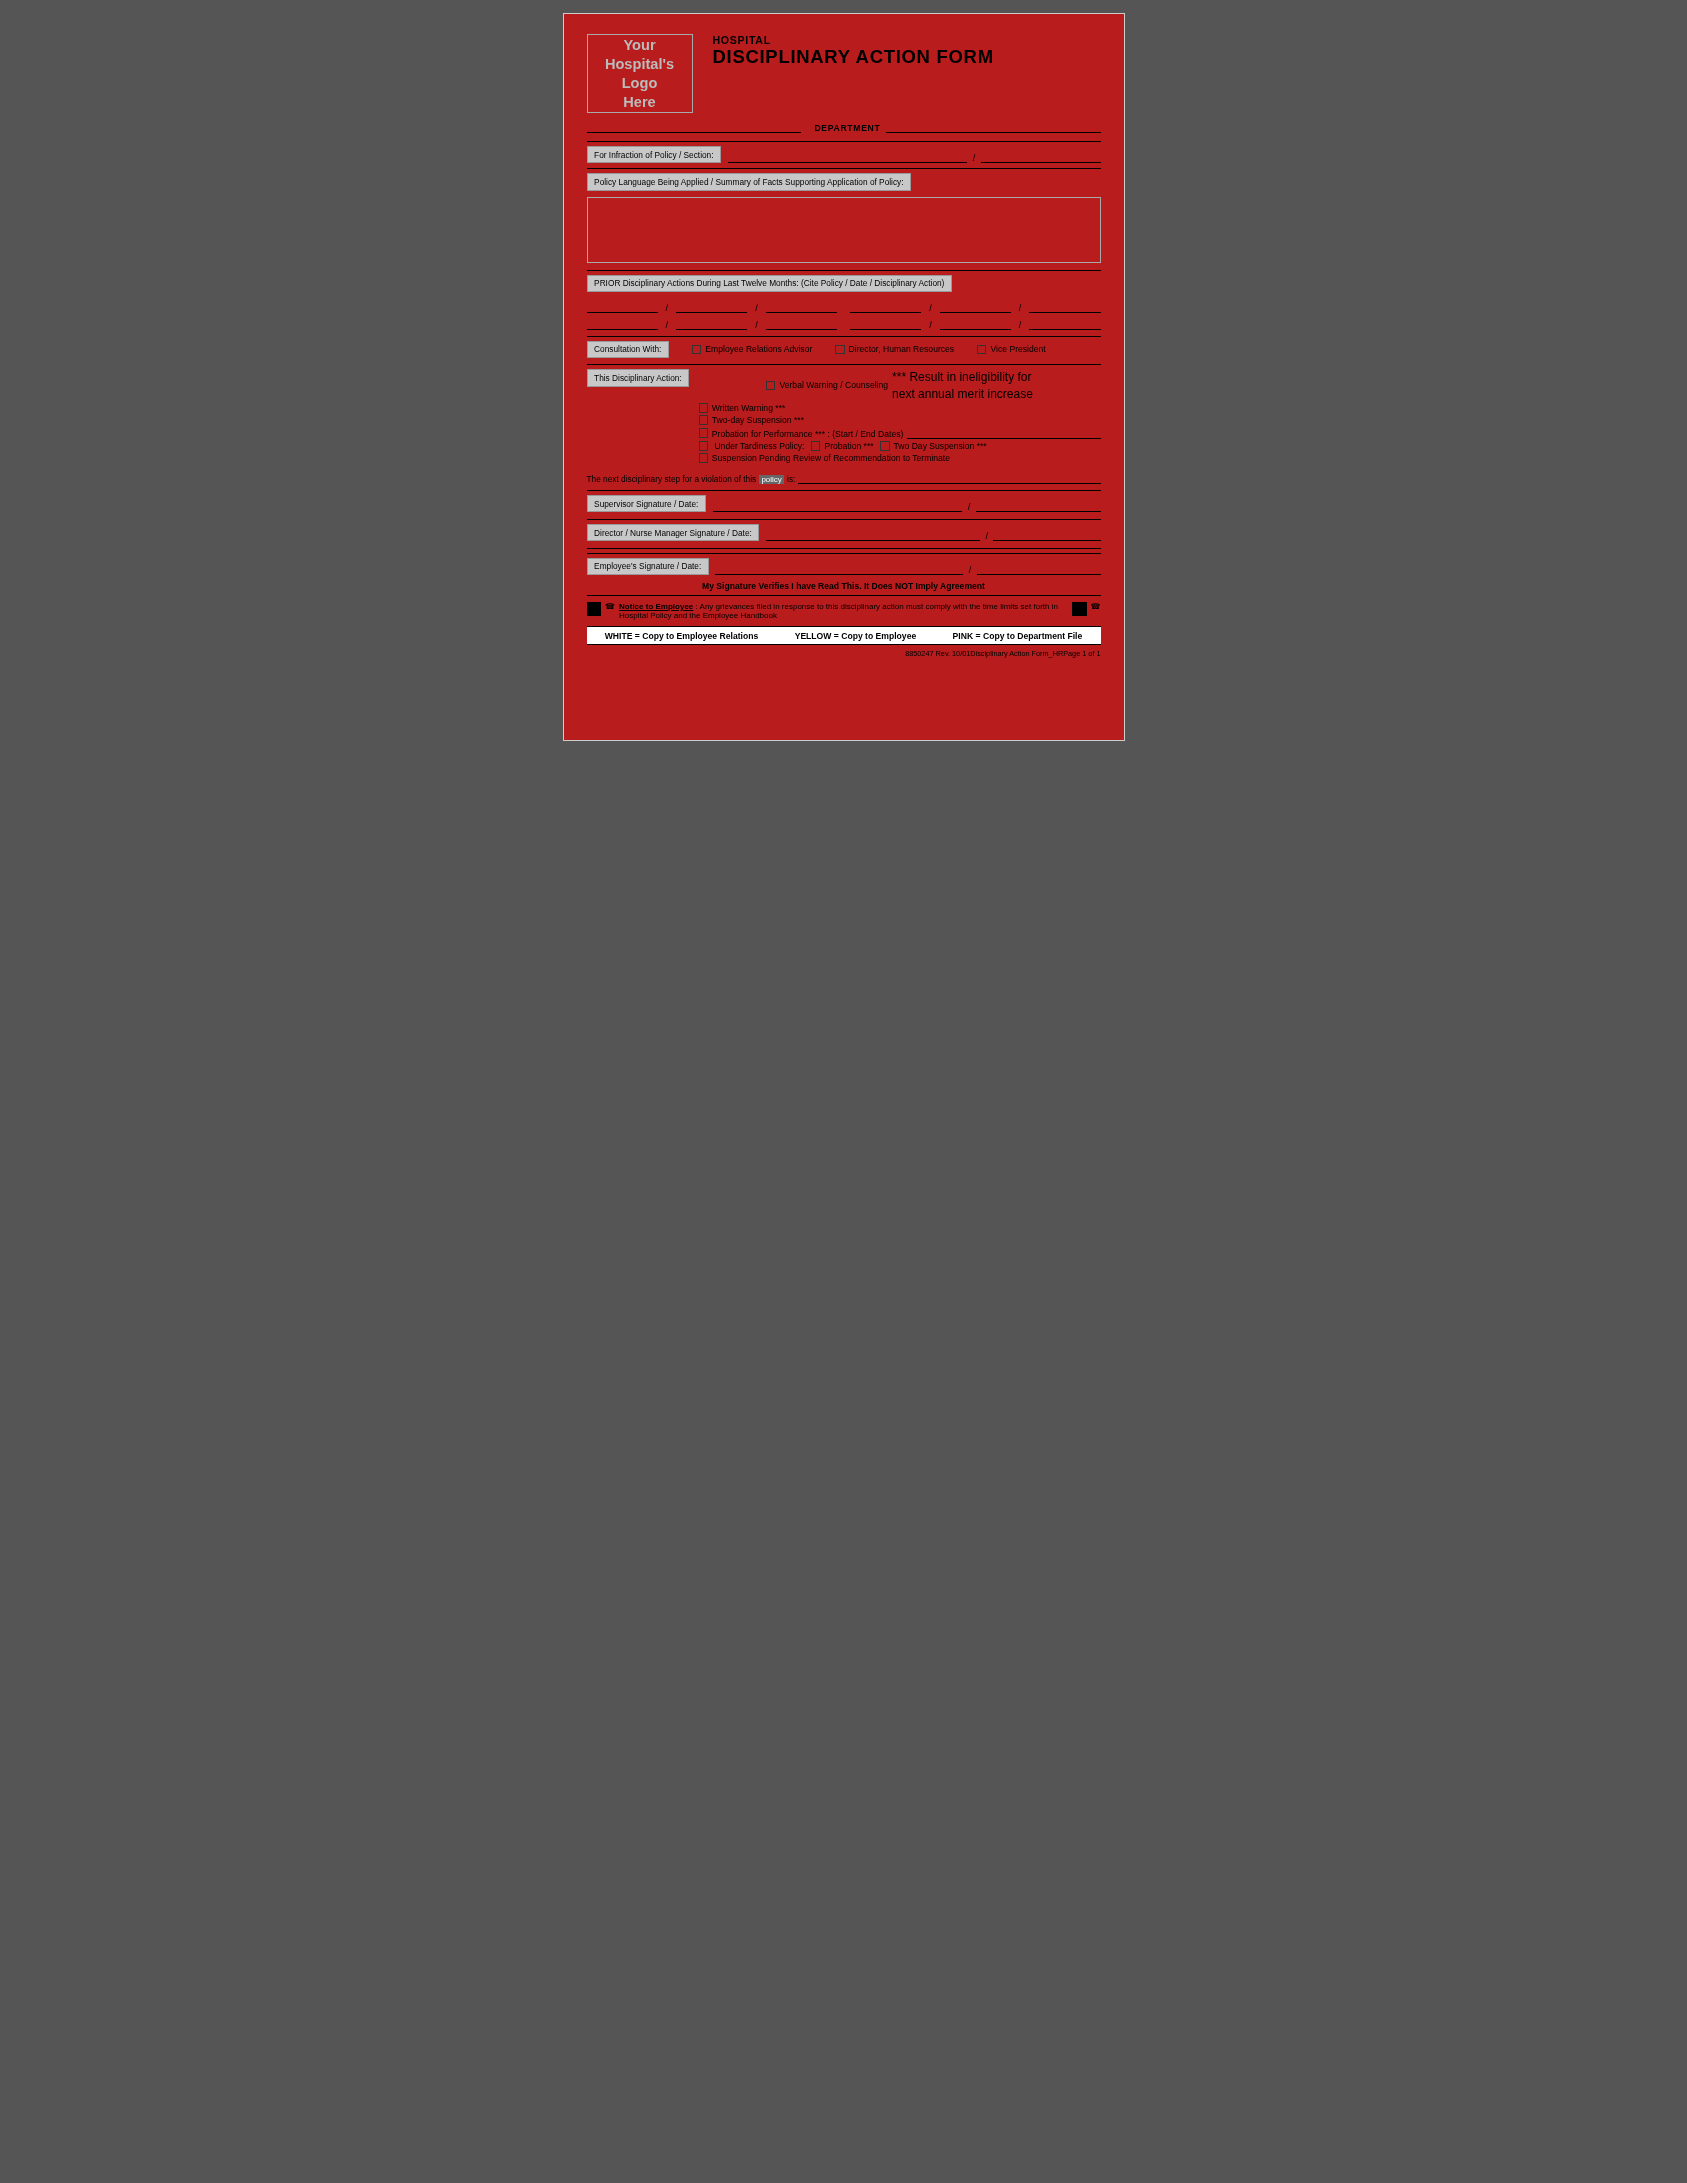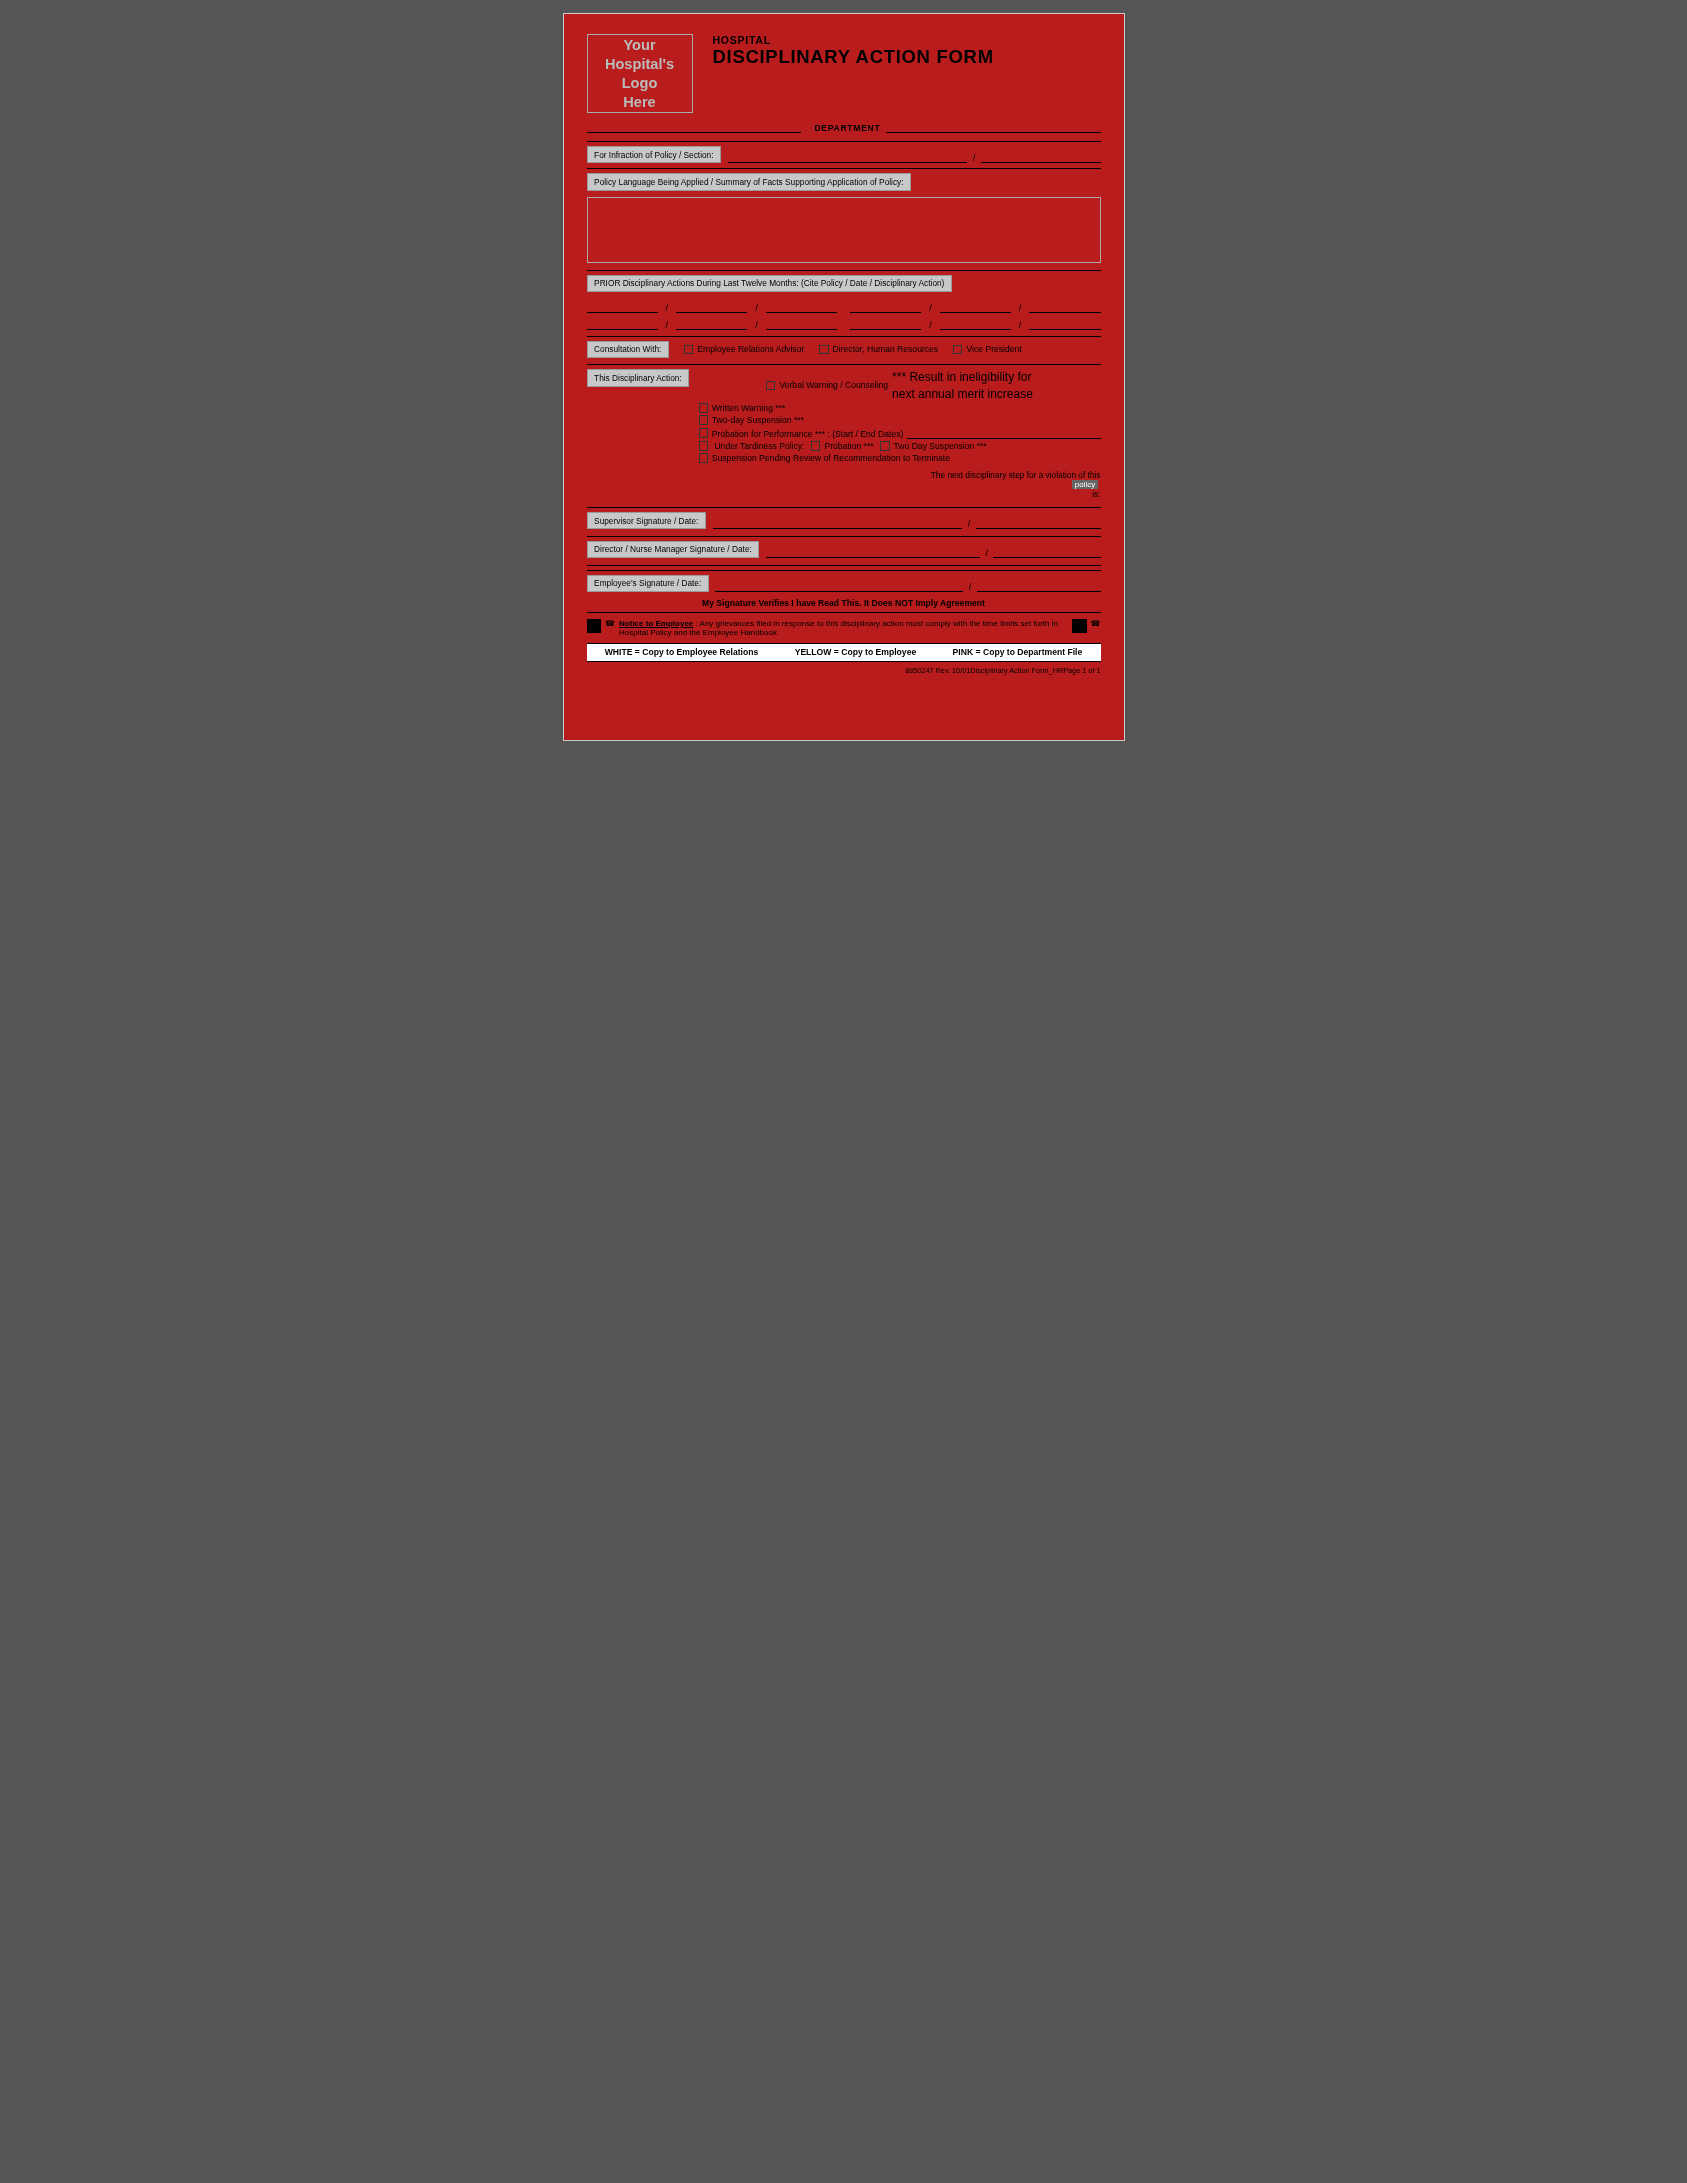--- a/index.html
+++ b/index.html
@@ -146,21 +146,21 @@
     }
     .prior-line-seg {
       flex: 1;
       border-bottom: 1px solid #000;
       height: 13.2px;
     }
     
     .consult-row {
       display: flex;
       margin-bottom: 6.6px;
-      gap: 15px;
+      gap: 23px;
     }
     .checkbox-item {
       display: flex;
       align-items: center;
       gap: 4px;
       font-size: 8.6px;
     }
     .checkbox-box {
       width: 9.3px;
       height: 9.3px;
@@ -196,21 +196,20 @@
       border-bottom: 1px solid #000;
       margin-left: 4px;
       height: 12px;
     }
     
     .next-step-row {
       display: flex;
       align-items: flex-end;
       font-size: 8.3px;
       margin-bottom: 6.6px;
-      flex-direction: column;
     }
     .next-step-line {
       flex: 1;
       border-bottom: 1px solid #000;
       margin-left: 2.6px;
       height: 13.2px;
     }
     .policy-highlight {
       background: #666;
       color: #fff;

